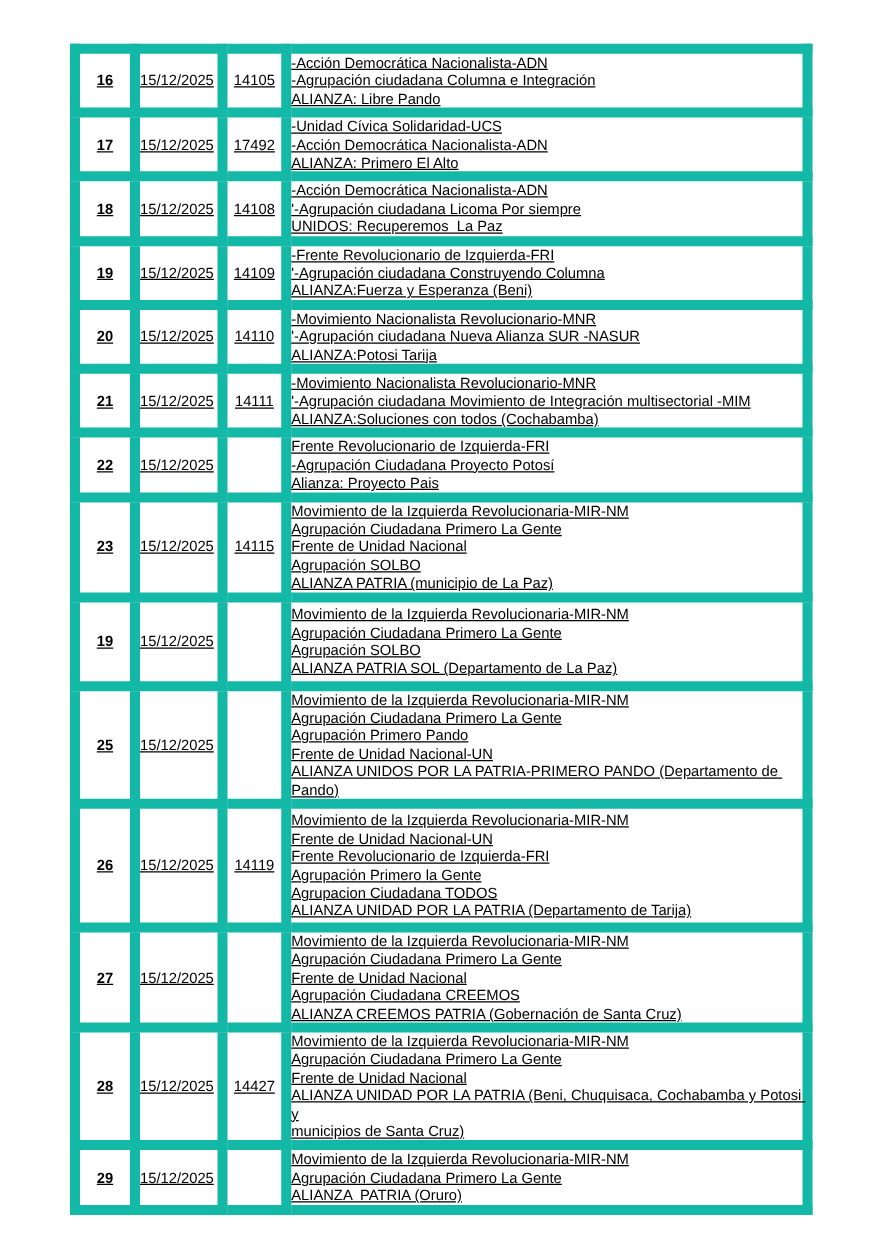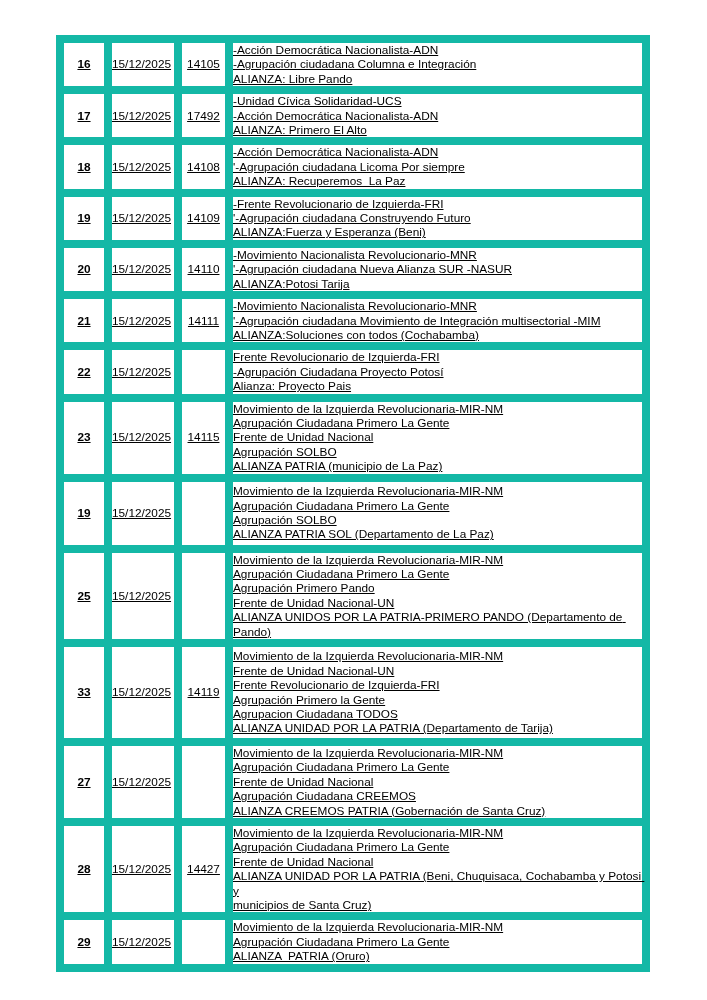--- a/index.html
+++ b/index.html
@@ -73,31 +73,31 @@
         </td>
       </tr>
 
       <tr style="height:48px">
         <td class="c-num">18</td>
         <td class="c-date">15/12/2025</td>
         <td class="c-code">14108</td>
         <td class="c-text">
           <div>-Acción Democrática Nacionalista-ADN</div>
           <div>'-Agrupación ciudadana Licoma Por siempre</div>
-          <div>ALIANZA: Recuperemos  La Paz</div>
+          <div>UNIDOS: Recuperemos  La Paz</div>
         </td>
       </tr>
 
       <tr style="height:47px">
         <td class="c-num">19</td>
         <td class="c-date">15/12/2025</td>
         <td class="c-code">14109</td>
         <td class="c-text">
           <div>-Frente Revolucionario de Izquierda-FRI</div>
-          <div>'-Agrupación ciudadana Construyendo Futuro</div>
+          <div>'-Agrupación ciudadana Construyendo Columna</div>
           <div>ALIANZA:Fuerza y Esperanza (Beni)</div>
         </td>
       </tr>
 
       <tr style="height:45px">
         <td class="c-num">20</td>
         <td class="c-date">15/12/2025</td>
         <td class="c-code">14110</td>
         <td class="c-text">
           <div>-Movimiento Nacionalista Revolucionario-MNR</div>
@@ -160,21 +160,21 @@
         <td class="c-text">
           <div>Movimiento de la Izquierda Revolucionaria-MIR-NM</div>
           <div>Agrupación Ciudadana Primero La Gente</div>
           <div>Agrupación Primero Pando</div>
           <div>Frente de Unidad Nacional-UN</div>
           <div>ALIANZA UNIDOS POR LA PATRIA-PRIMERO PANDO (Departamento de Pando)</div>
         </td>
       </tr>
 
       <tr style="height:99px">
-        <td class="c-num">33</td>
+        <td class="c-num">26</td>
         <td class="c-date">15/12/2025</td>
         <td class="c-code">14119</td>
         <td class="c-text">
           <div>Movimiento de la Izquierda Revolucionaria-MIR-NM</div>
           <div>Frente de Unidad Nacional-UN</div>
           <div>Frente Revolucionario de Izquierda-FRI</div>
           <div>Agrupación Primero la Gente</div>
           <div>Agrupacion Ciudadana TODOS</div>
           <div>ALIANZA UNIDAD POR LA PATRIA (Departamento de Tarija)</div>
         </td>

